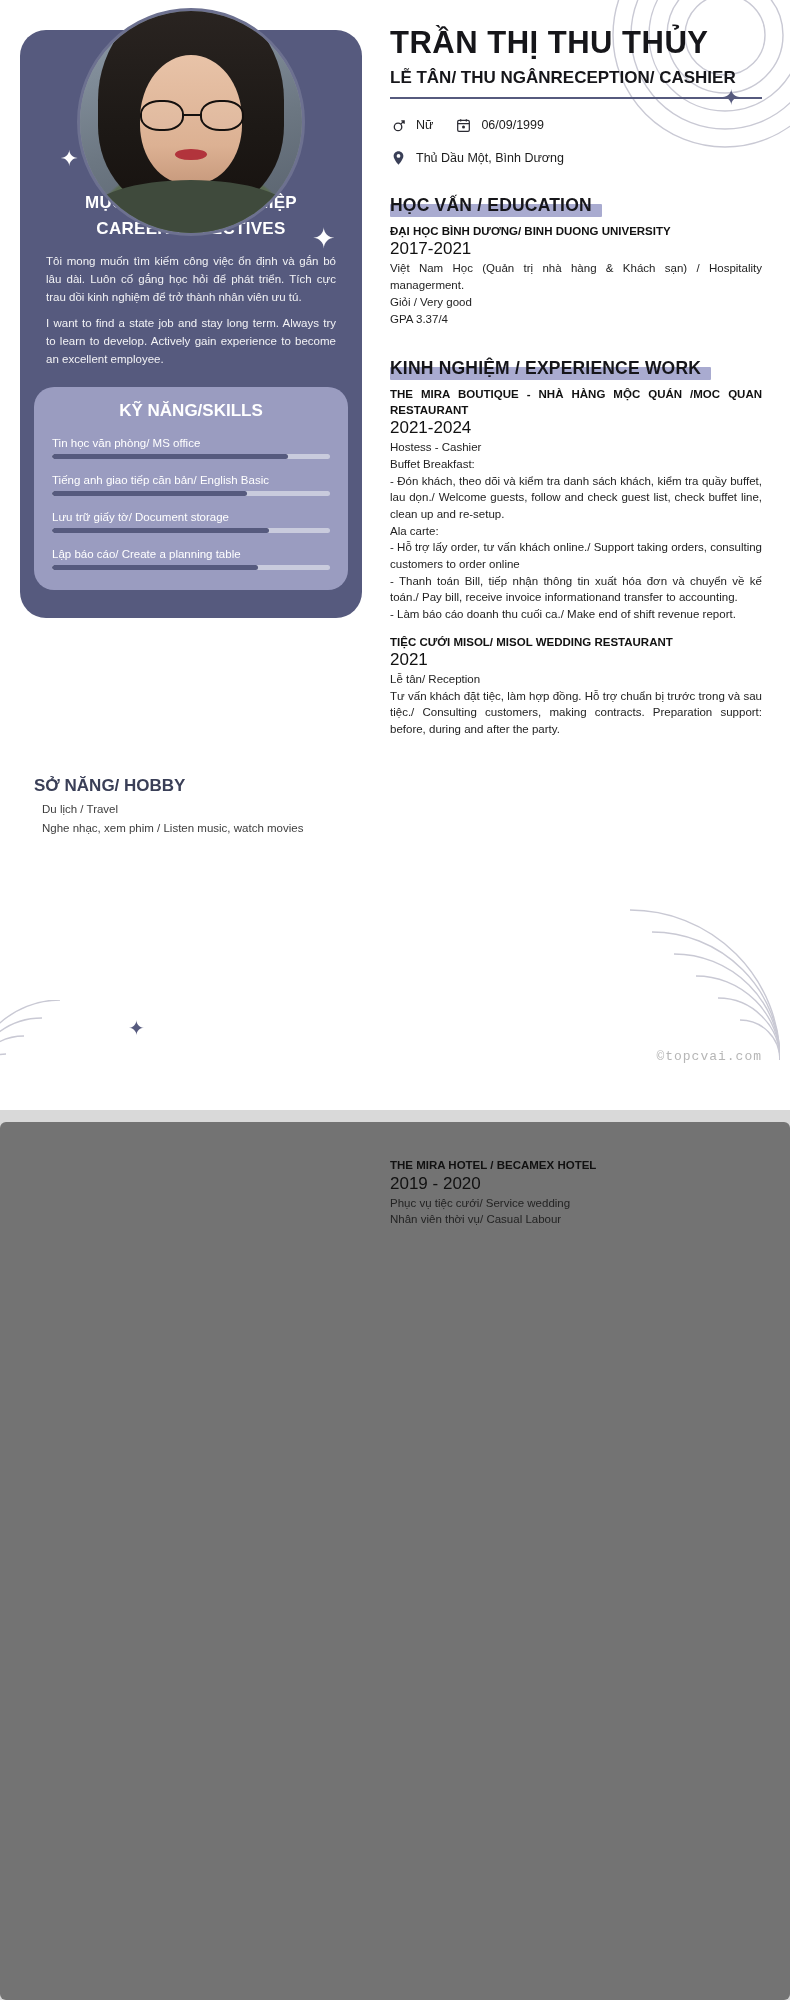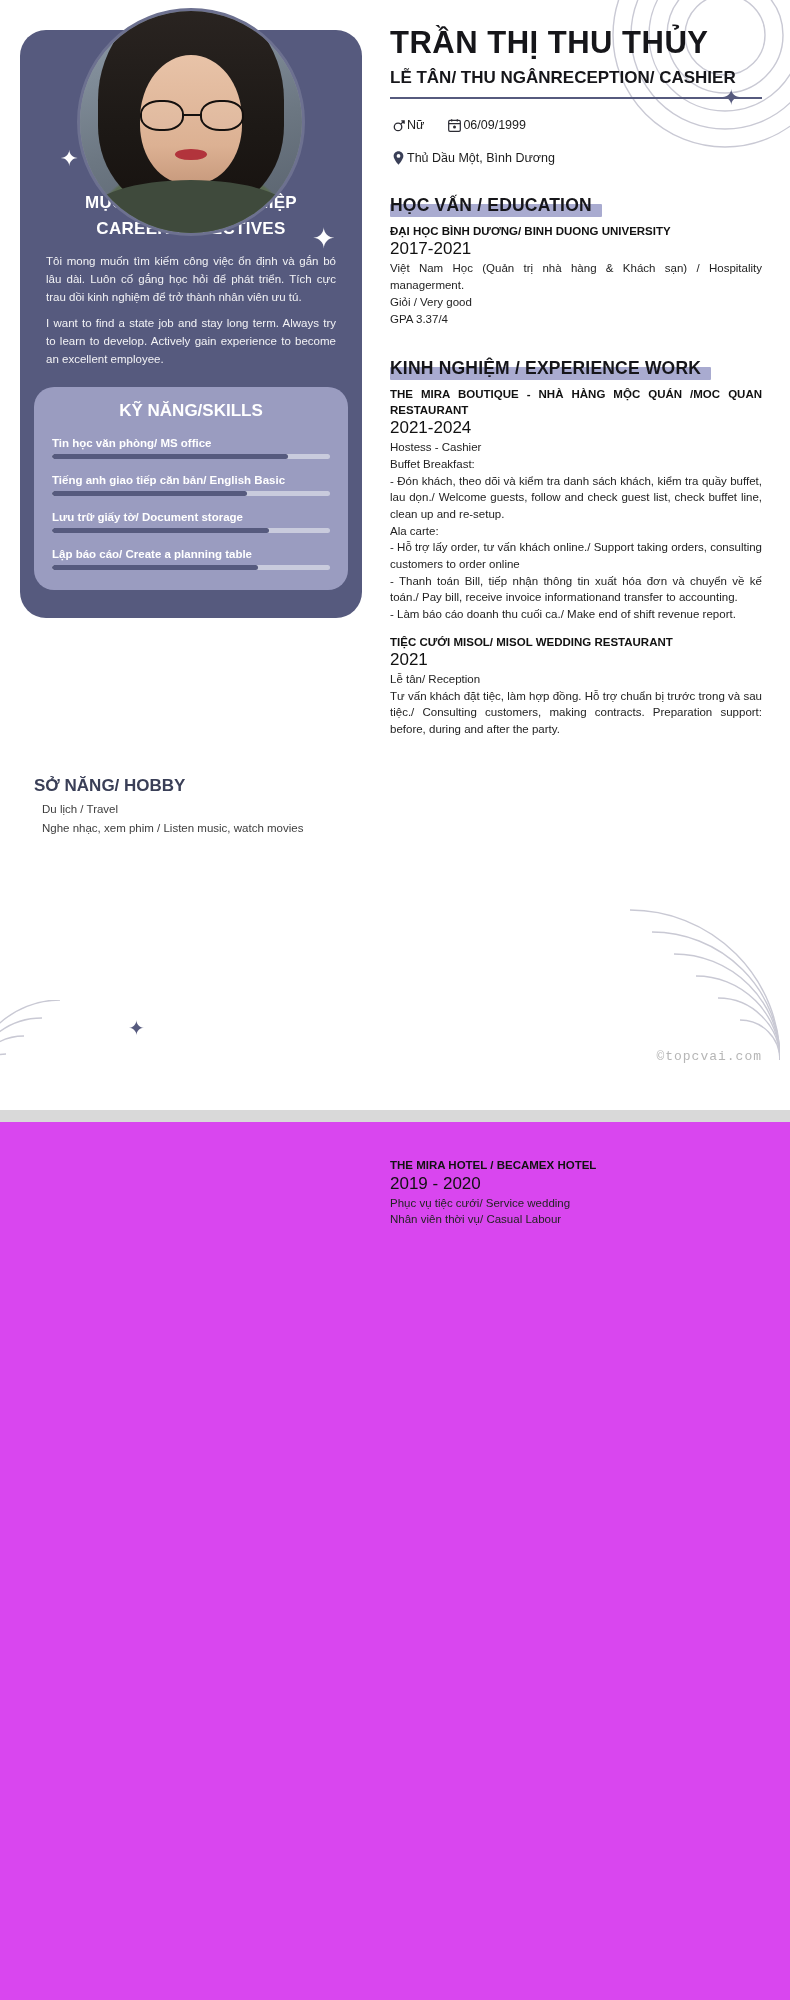--- a/index.html
+++ b/index.html
@@ -165,21 +165,20 @@
     font-size: 17px;
     font-weight: bold;
     color: #ffffff;
     margin-bottom: 16px;
   }
   .skill-row { margin-bottom: 15px; }
   .skill-label {
     font-size: 11.5px;
     color: #ffffff;
     margin-bottom: 5px;
-    font-weight: bold;
   }
   .skill-track {
     height: 5px;
     background: #c9cbdd;
     border-radius: 3px;
     overflow: hidden;
   }
   .skill-fill {
     height: 100%;
     background: #565a7e;
@@ -237,20 +236,21 @@
     margin-top: 6px;
   }
   .rule {
     height: 2px;
     background: #565a7e;
     margin: 9px 0 10px 0;
   }
   .info-row {
     display: flex;
     align-items: center;
+    gap: 9px;
     margin: 8px 0;
     font-size: 12.5px;
     color: #1c1c1c;
   }
   .info-row .ico {
     width: 17px; height: 17px;
     display: inline-flex;
     align-items: center;
     justify-content: center;
     color: #3a3f57;
@@ -319,22 +319,23 @@
     position: absolute;
     color: #565a7e;
   }
 
   
   .gap { height: 12px; background: #d9d9d9; }
   .page2 {
     position: relative;
     width: 790px;
     height: 878px;
-    background: #d946ef;
+    background: #737373;
     overflow: hidden;
+    border-radius: 6px;
   }
   .p2-content {
     position: absolute;
     left: 390px;
     top: 36px;
     width: 372px;
   }
 </style>
 </head>
 <body>

